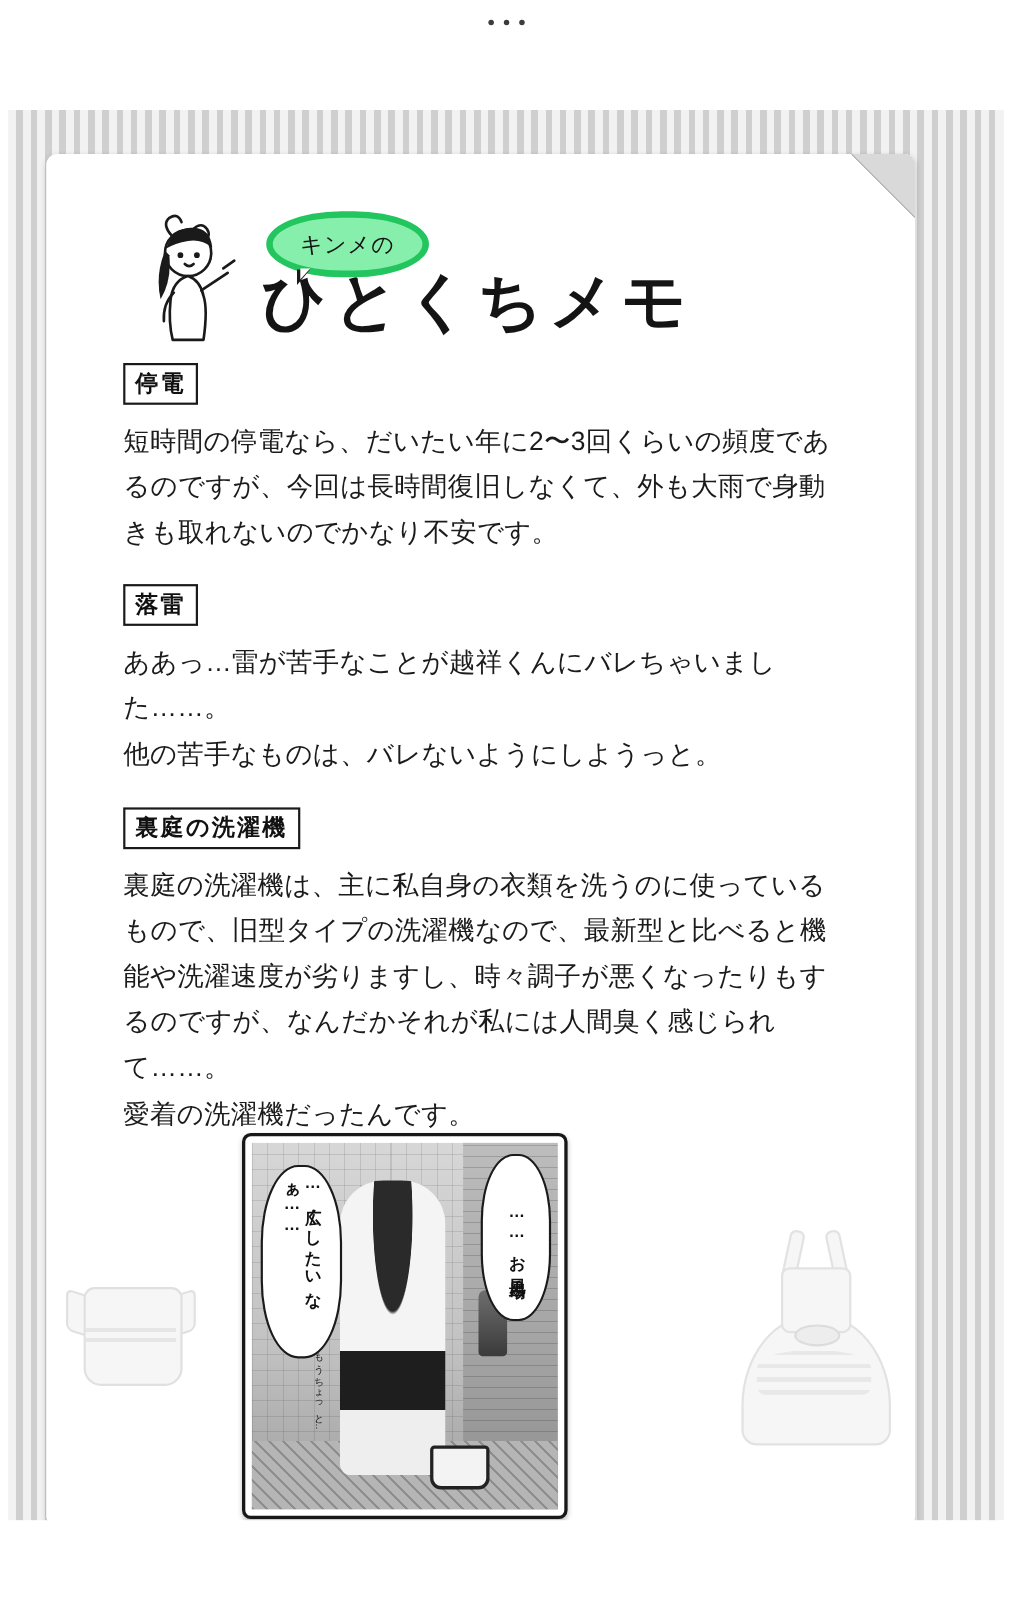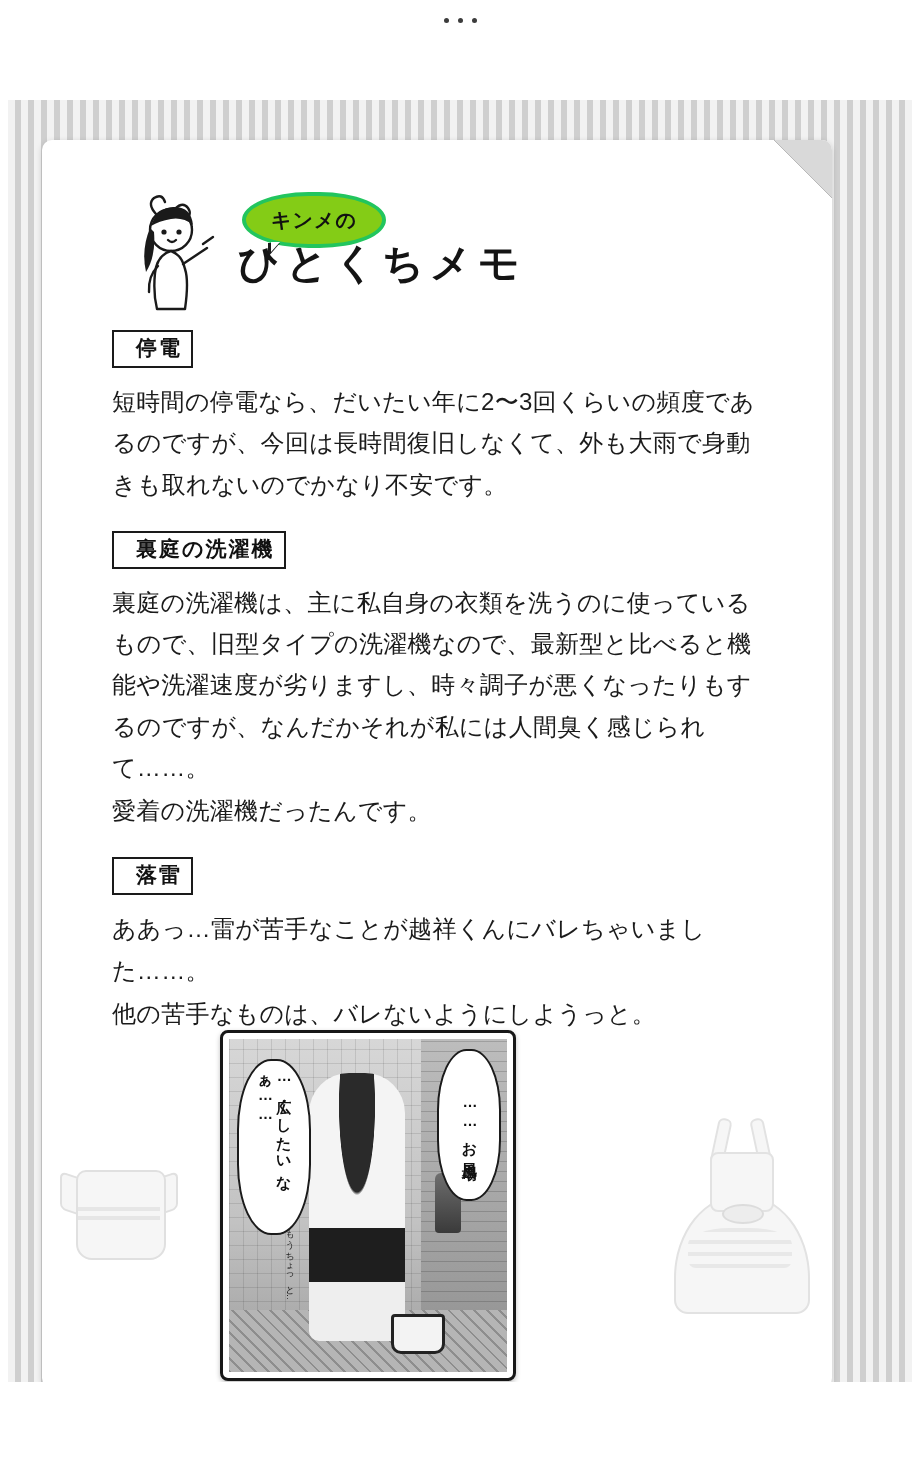--- a/index.html
+++ b/index.html
@@ -118,30 +118,30 @@
     top: 10px;
     width: 110px;
     height: 130px;
   }
   .bubble {
     position: absolute;
     left: 200px;
     top: 14px;
     width: 136px;
     height: 48px;
-    border: 4px solid #22c55e;
+    border: 6px solid #22c55e;
     border-radius: 48% / 52%;
     display: flex;
     align-items: center;
     justify-content: center;
     font-size: 20px;
     letter-spacing: 1px;
     color: #111;
-    font-weight: bold;
-    background: #84cc16;
+    font-weight: normal;
+    background: #86efac;
   }
   .bubble:after {
     content: "";
     position: absolute;
     left: 22px;
     bottom: -13px;
     width: 0; height: 0;
     border-top: 14px solid #1a1a1a;
     border-right: 12px solid transparent;
   }
@@ -152,38 +152,38 @@
     bottom: -8px;
     width: 0; height: 0;
     border-top: 10px solid #ffffff;
     border-right: 9px solid transparent;
     z-index: 2;
   }
   .title {
     position: absolute;
     left: 196px;
     top: 58px;
-    font-size: 41px;
+    font-size: 58px;
     font-weight: bold;
     letter-spacing: 6px;
     color: #141414;
     white-space: nowrap;
   }
 
   
   .content {
     position: absolute;
     left: 70px;
     top: 190px;
     width: 660px;
   }
   .sec-head {
     display: inline-block;
     border: 2px solid #1a1a1a;
-    padding: 2px 9px 4px 22px;
+    padding: 2px 9px 4px 9px;
     font-size: 21px;
     font-weight: bold;
     color: #111;
     letter-spacing: 2px;
     margin-bottom: 13px;
   }
   .sec {
     margin-bottom: 26px;
   }
   .para {
@@ -453,29 +453,29 @@
       </div>
 
       <div class="content">
 
         <div class="sec">
           <div class="sec-head">停電</div>
           <p class="para">短時間の停電なら、だいたい年に2〜3回くらいの頻度であるのですが、今回は長時間復旧しなくて、外も大雨で身動きも取れないのでかなり不安です。</p>
         </div>
 
         <div class="sec">
+          <div class="sec-head">落雷</div>
+          <p class="para">ああっ…雷が苦手なことが越祥くんにバレちゃいました……。</p>
+          <p class="para">他の苦手なものは、バレないようにしようっと。</p>
+        </div>
+
+        <div class="sec">
           <div class="sec-head">裏庭の洗濯機</div>
           <p class="para">裏庭の洗濯機は、主に私自身の衣類を洗うのに使っているもので、旧型タイプの洗濯機なので、最新型と比べると機能や洗濯速度が劣りますし、時々調子が悪くなったりもするのですが、なんだかそれが私には人間臭く感じられて……。</p>
           <p class="para">愛着の洗濯機だったんです。</p>
-        </div>
-
-        <div class="sec">
-          <div class="sec-head">落雷</div>
-          <p class="para">ああっ…雷が苦手なことが越祥くんにバレちゃいました……。</p>
-          <p class="para">他の苦手なものは、バレないようにしようっと。</p>
         </div>
 
       </div>
 
       <div class="panel-area">
 
         <div class="shirt">
           <div class="shirt-s1"></div>
           <div class="shirt-s2"></div>
           <div class="shirt-body"></div>

